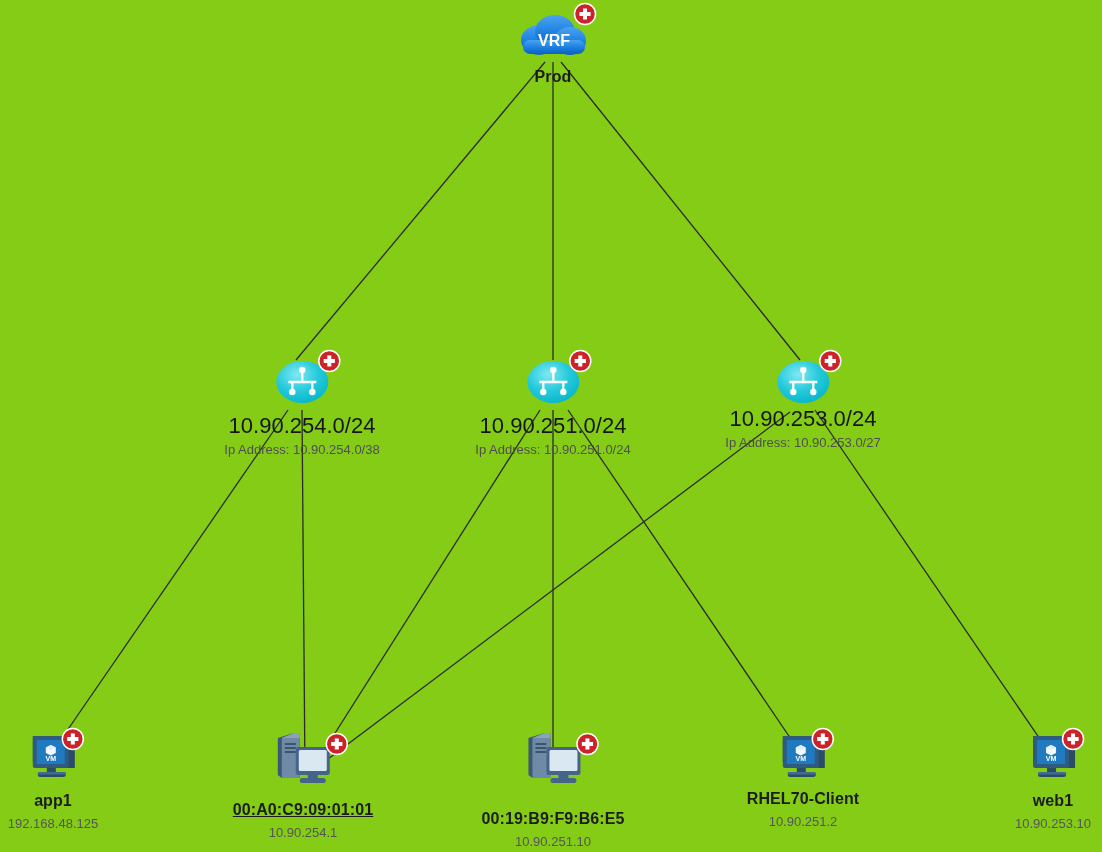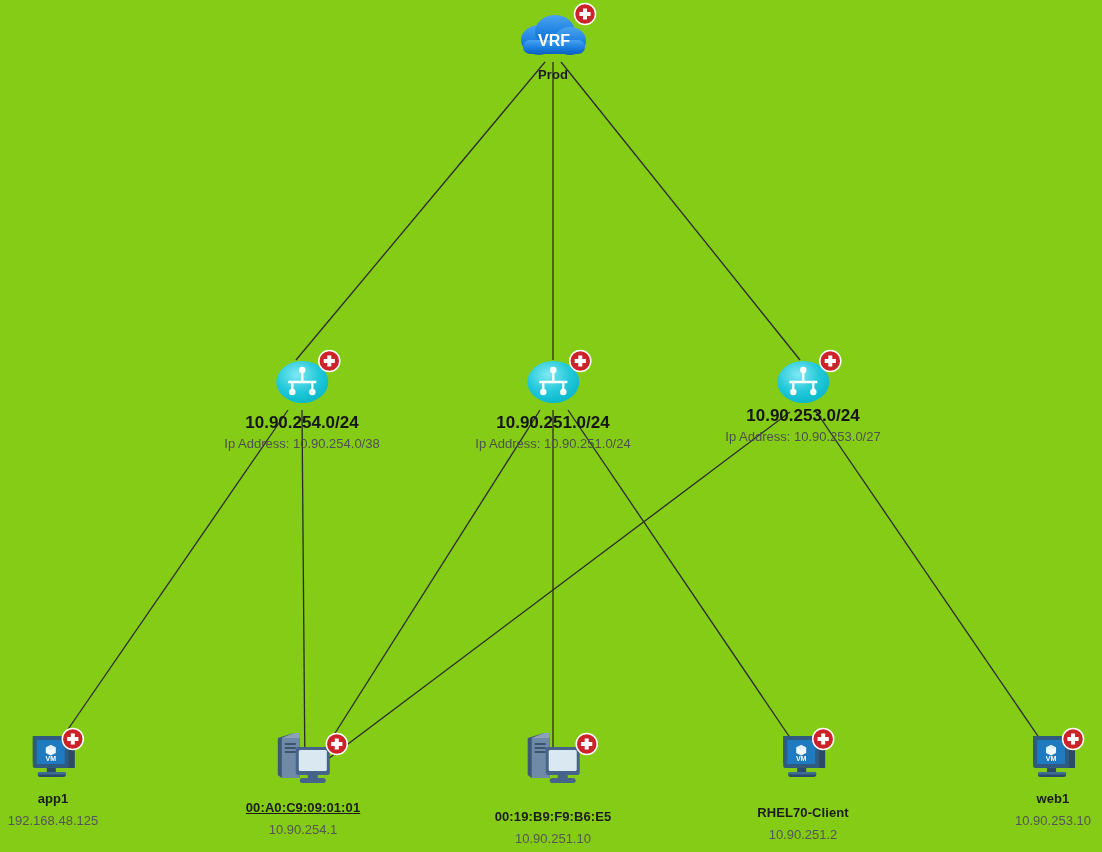--- a/index.html
+++ b/index.html
@@ -36,35 +36,35 @@
   .icon-wrap {
     position: relative;
     display: block;
     margin: 0 auto;
   }
   .badge {
     position: absolute;
     pointer-events: auto;
   }
   .label-main {
-    font-size: 13px;
+    font-size: 16px;
     font-weight: bold;
     color: #1c1c1c;
     letter-spacing: 0.1px;
     line-height: 1.15;
   }
   .label-sub {
     font-size: 13px;
     font-weight: normal;
     color: #555555;
     line-height: 1.2;
   }
   .net-main {
-    font-size: 17px;
-    font-weight: bold;
+    font-size: 22px;
+    font-weight: normal;
     color: #161616;
   }
   .net-sub {
     font-size: 13px;
     color: #4f4f4f;
   }
 </style>
 </head>
 <body>
 
@@ -308,21 +308,21 @@
         <rect x="13" y="42" width="28" height="5" rx="2.5" fill="#2c4b66"></rect>
         <rect x="13" y="42" width="28" height="2.4" rx="1.2" fill="#3f6c92"></rect>
       </svg>
       <span class="badge" style="right:-4px;top:-3px;">
         <svg width="24" height="24" viewBox="0 0 24 24" xmlns="http://www.w3.org/2000/svg">
           <circle cx="12" cy="12" r="10.5" fill="#cc2229" stroke="#ffffff" stroke-width="1.5"></circle>
           <path d="M10 6.4h4v3.6h3.6v4H14v3.6h-4V14H6.4v-4H10z" fill="#ffffff"></path>
         </svg>
       </span>
     </span>
-    <div class="label-main" style="margin-top:24px;">RHEL70-Client</div>
+    <div class="label-main" style="margin-top:8px;">RHEL70-Client</div>
     <div class="label-sub" style="margin-top:6px;">10.90.251.2</div>
   </div>
 
   <div class="node" style="left:1053px; top:730px;">
     <span class="icon-wrap" style="width:56px;height:52px;">
       <svg width="56" height="52" viewBox="0 0 56 52" xmlns="http://www.w3.org/2000/svg">
         <polygon points="8,6 44,6 50,12 50,38 14,38 8,32" fill="#2c4b66"></polygon>
         <rect x="8" y="6" width="36" height="32" rx="2" fill="#2f5b80"></rect>
         <rect x="12" y="10" width="28" height="24" fill="#1f7ac0"></rect>
         <g fill="#ffffff">

